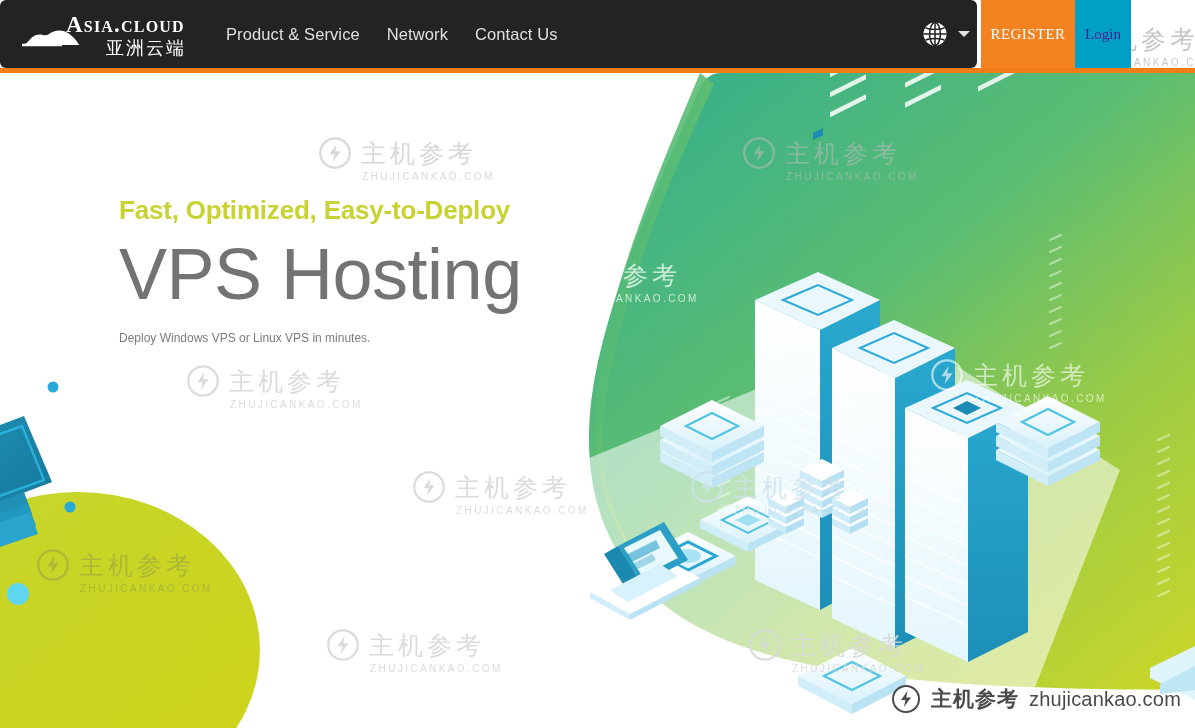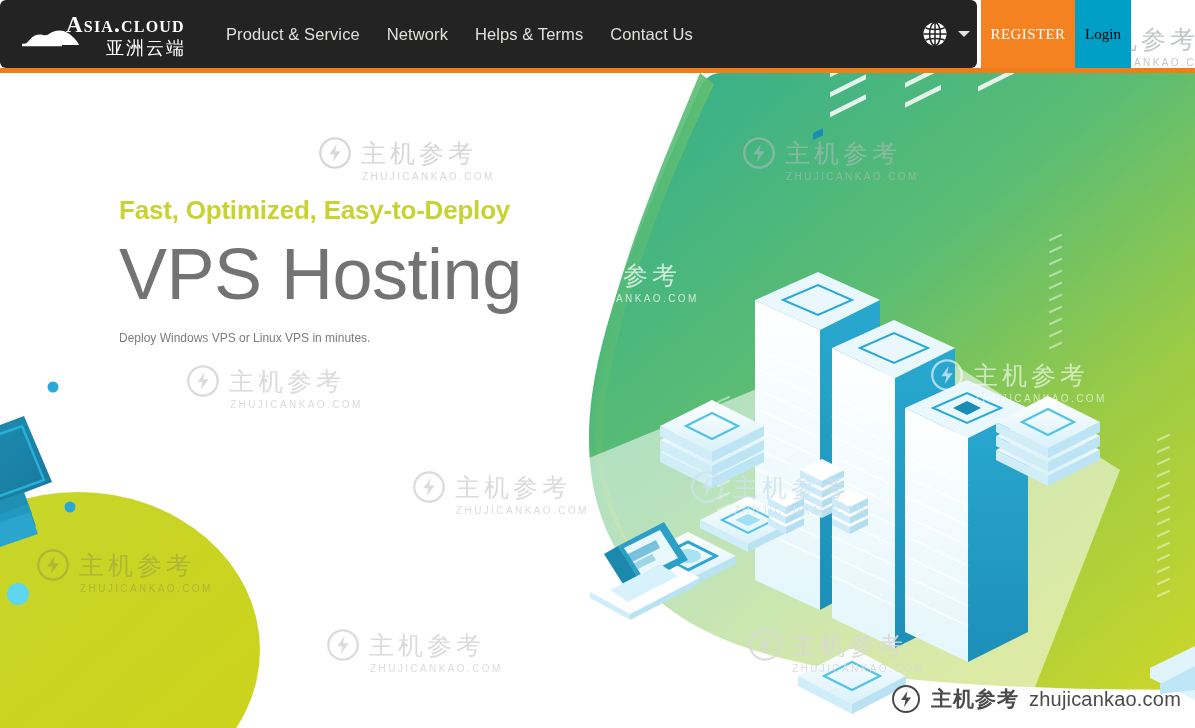--- a/index.html
+++ b/index.html
@@ -111,21 +111,21 @@
     display:flex; align-items:center; justify-content:center;
     cursor:pointer;
     font-family:"Liberation Serif", serif;
     border:none;
   }
   #login-btn {
     position:absolute;
     left:1075px; top:0;
     width:56px; height:68px;
     background:#00a0c6;
-    color:#000000;
+    color:#4c1d95;
     font-size:15px;
     display:flex; align-items:center; justify-content:center;
     cursor:pointer;
     font-family:"Liberation Serif", serif;
     border:none;
   }
 
   
   #hero-text {
     position:absolute;
@@ -640,21 +640,20 @@
       <path d="M2 20 C6 20 8 13 14 11 C20 9 23 13 27 10 C32 6 40 5 46 9 C52 13 56 18 57 21 L2 21 Z" fill="#ffffff"></path>
       <path d="M0 21 C10 21 24 21 40 21" stroke="#ffffff" stroke-width="2.4" fill="none"></path>
     </svg>
     <span id="logo-main">Asia.cloud</span>
     <span id="logo-sub">亚洲云端</span>
   </a>
 
   <nav id="nav">
     <span class="nav-item">Product &amp; Service</span>
     <span class="nav-item">Network</span>
-    <span class="nav-item">Helps &amp; Terms</span>
     <span class="nav-item">Contact Us</span>
   </nav>
 
   <div id="lang-switch">
     <svg id="globe-icon" viewBox="0 0 26 26" xmlns="http://www.w3.org/2000/svg">
       <circle cx="13" cy="13" r="11.5" fill="#ffffff"></circle>
       <g stroke="#232323" stroke-width="1.5" fill="none">
         <line x1="1.5" y1="13" x2="24.5" y2="13"></line>
         <line x1="13" y1="1.5" x2="13" y2="24.5"></line>
         <ellipse cx="13" cy="13" rx="5.4" ry="11.5"></ellipse>

